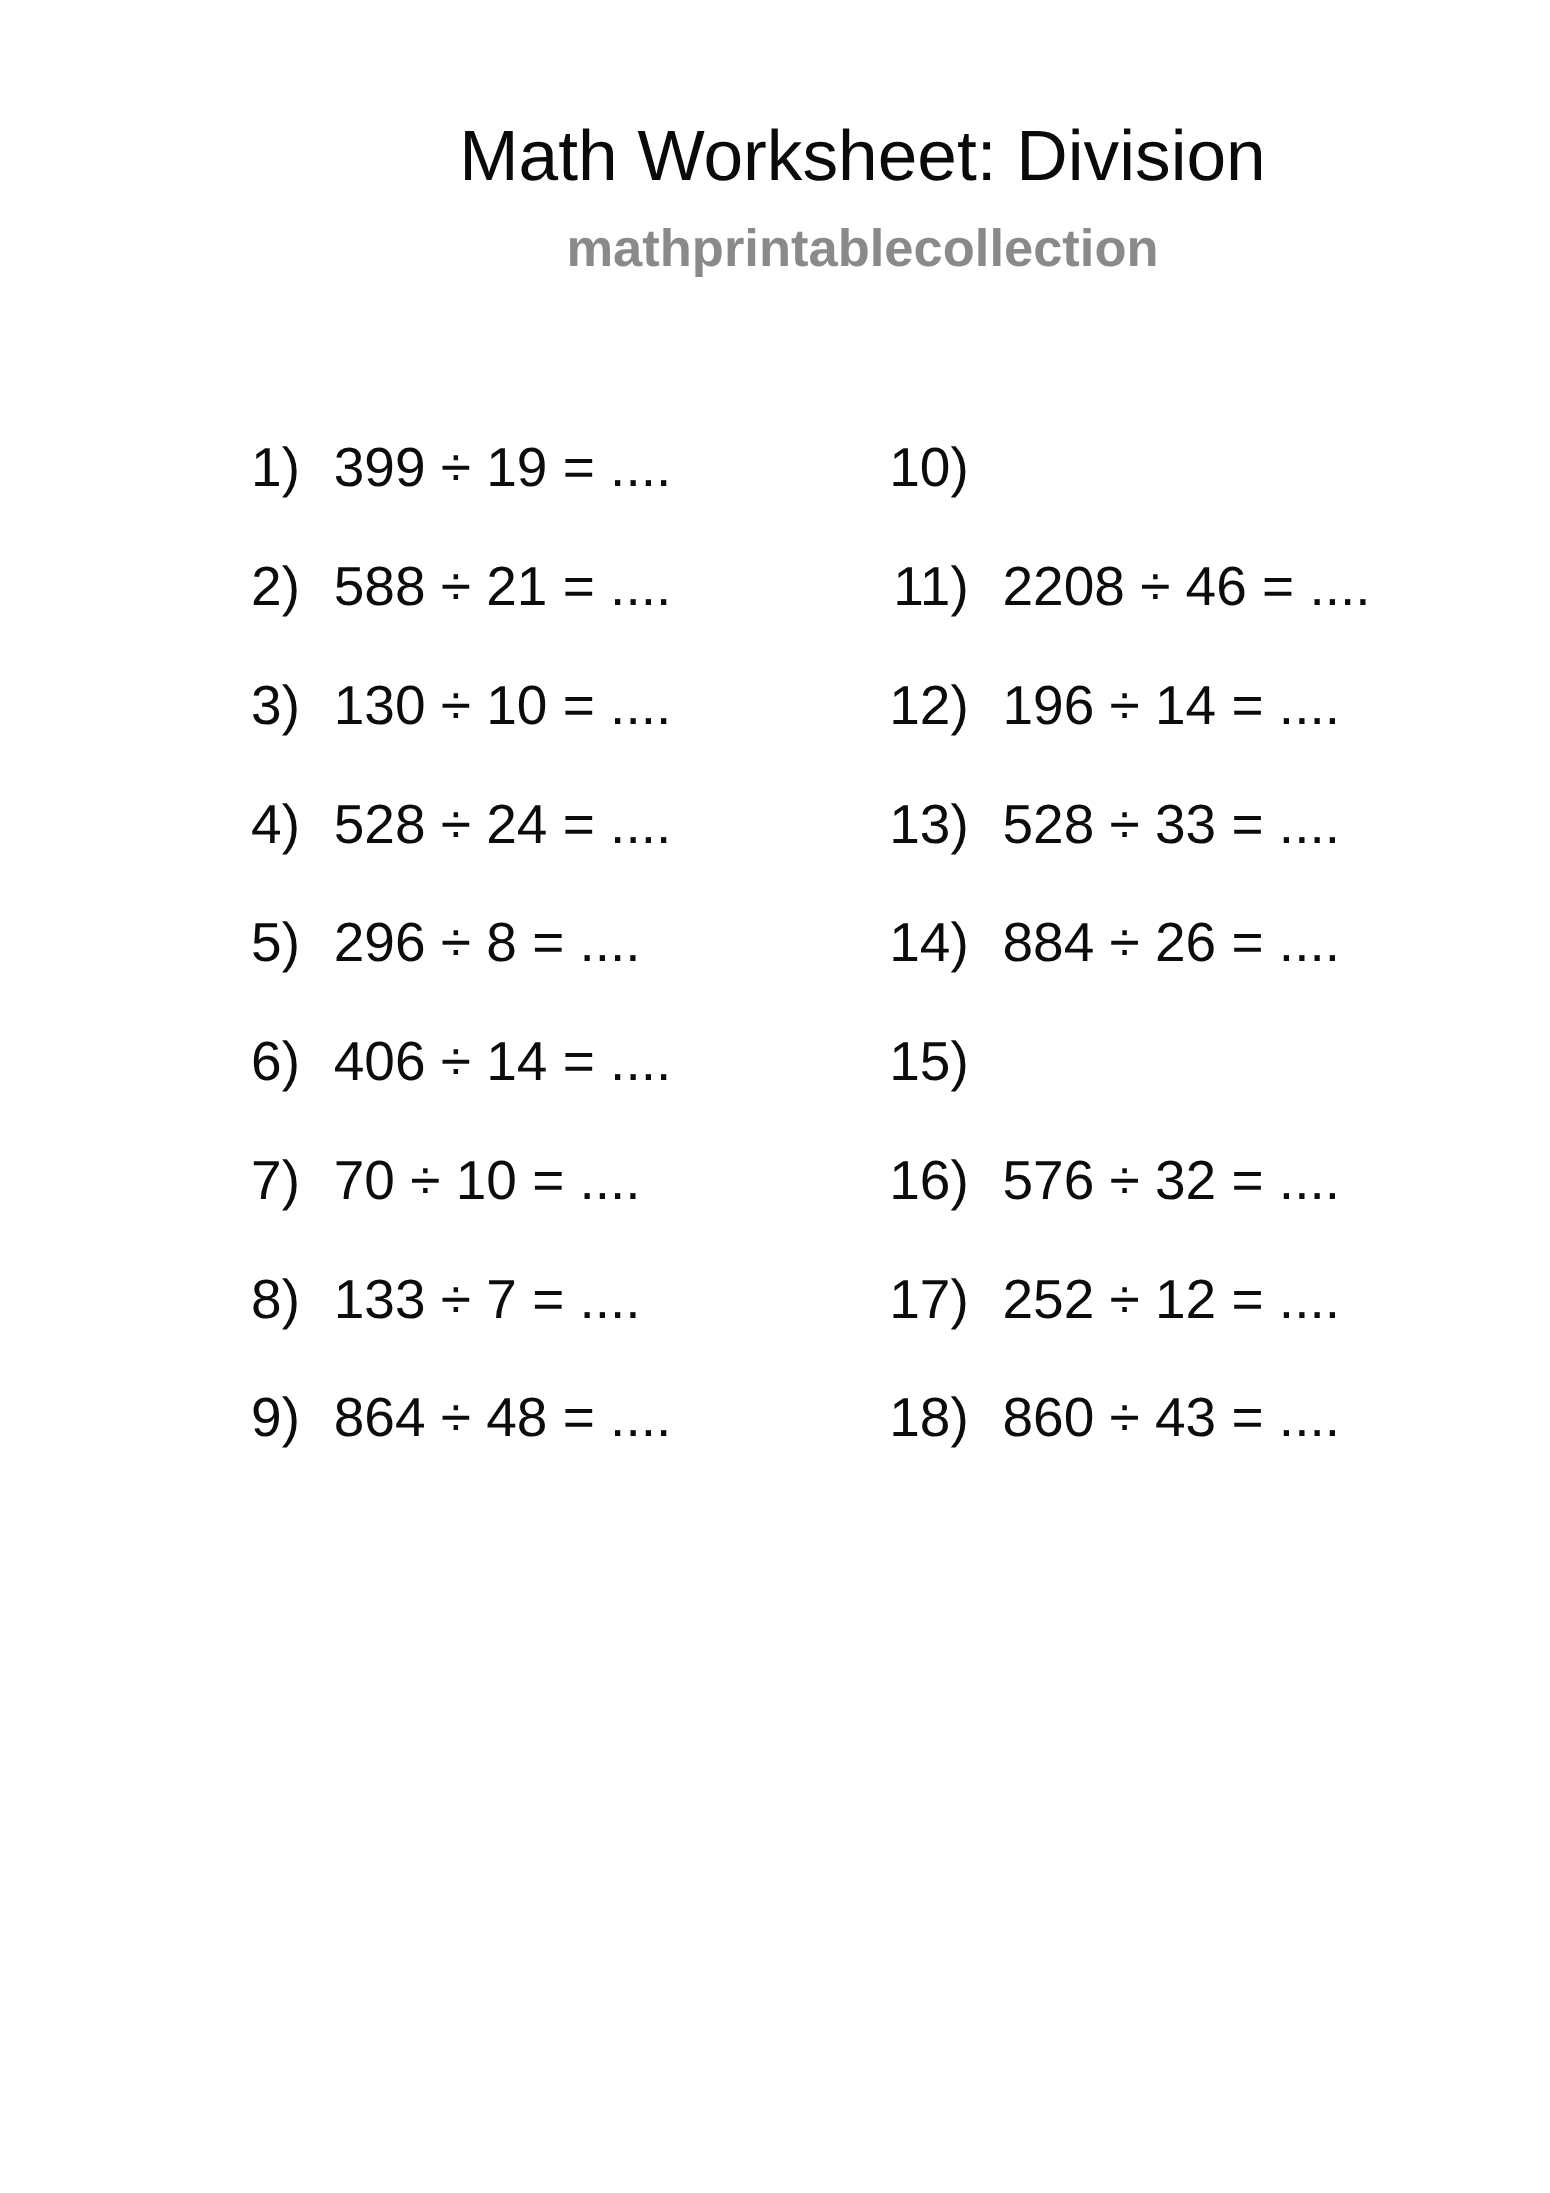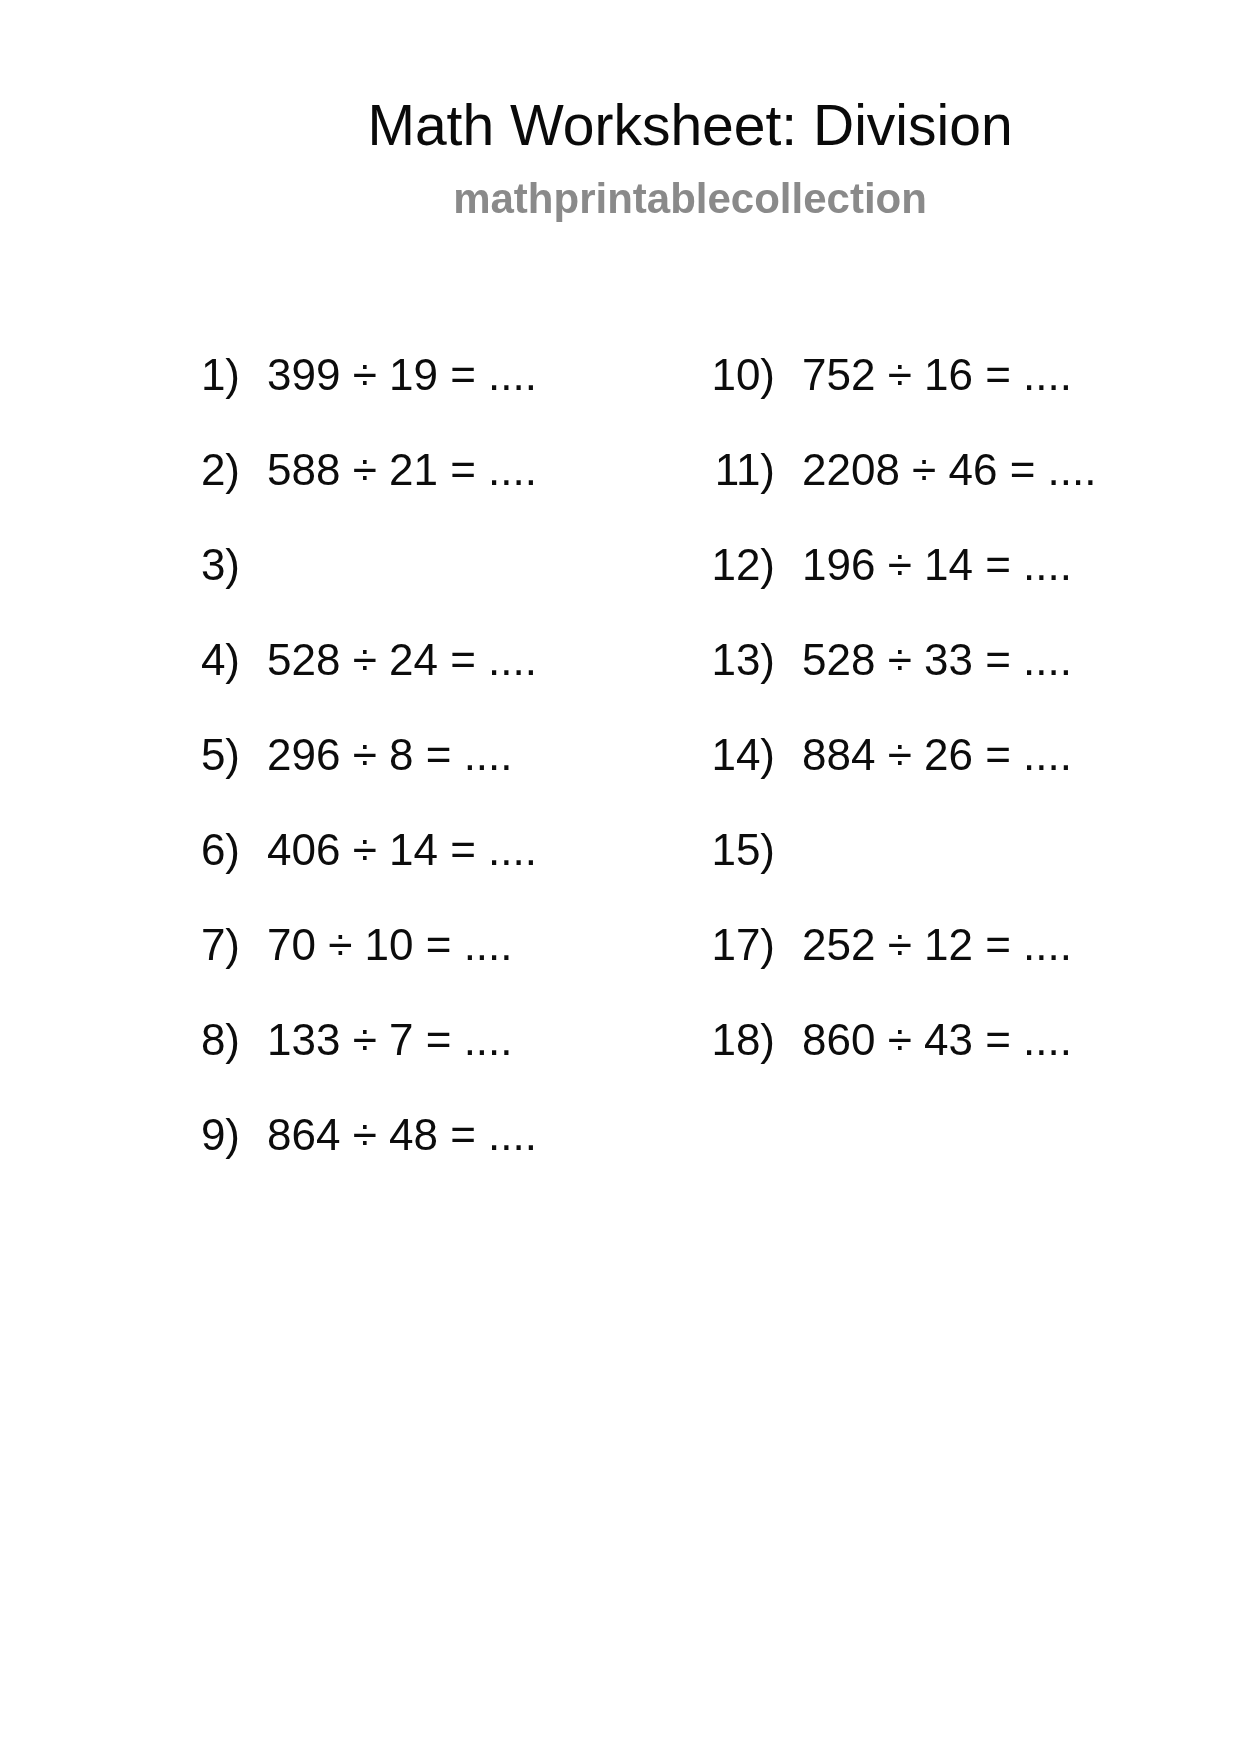--- a/index.html
+++ b/index.html
@@ -76,20 +76,21 @@
     <div class="prob-row">
       <span class="prob-num">1)</span>
       <span class="prob-expr">399 ÷ 19 = ....</span>
     </div>
     <div class="prob-row">
       <span class="prob-num">2)</span>
       <span class="prob-expr">588 ÷ 21 = ....</span>
     </div>
     <div class="prob-row">
       <span class="prob-num">3)</span>
+      <span class="prob-expr">130 ÷ 10 = ....</span>
     </div>
     <div class="prob-row">
       <span class="prob-num">4)</span>
       <span class="prob-expr">528 ÷ 24 = ....</span>
     </div>
     <div class="prob-row">
       <span class="prob-num">5)</span>
       <span class="prob-expr">296 ÷ 8 = ....</span>
     </div>
     <div class="prob-row">
@@ -106,21 +107,20 @@
     </div>
     <div class="prob-row">
       <span class="prob-num">9)</span>
       <span class="prob-expr">864 ÷ 48 = ....</span>
     </div>
   </div>
 
   <div class="col col-right">
     <div class="prob-row">
       <span class="prob-num">10)</span>
-      <span class="prob-expr">752 ÷ 16 = ....</span>
     </div>
     <div class="prob-row">
       <span class="prob-num">11)</span>
       <span class="prob-expr">2208 ÷ 46 = ....</span>
     </div>
     <div class="prob-row">
       <span class="prob-num">12)</span>
       <span class="prob-expr">196 ÷ 14 = ....</span>
     </div>
     <div class="prob-row">
@@ -128,20 +128,24 @@
       <span class="prob-expr">528 ÷ 33 = ....</span>
     </div>
     <div class="prob-row">
       <span class="prob-num">14)</span>
       <span class="prob-expr">884 ÷ 26 = ....</span>
     </div>
     <div class="prob-row">
       <span class="prob-num">15)</span>
     </div>
     <div class="prob-row">
+      <span class="prob-num">16)</span>
+      <span class="prob-expr">576 ÷ 32 = ....</span>
+    </div>
+    <div class="prob-row">
       <span class="prob-num">17)</span>
       <span class="prob-expr">252 ÷ 12 = ....</span>
     </div>
     <div class="prob-row">
       <span class="prob-num">18)</span>
       <span class="prob-expr">860 ÷ 43 = ....</span>
     </div>
   </div>
 
 </div>

